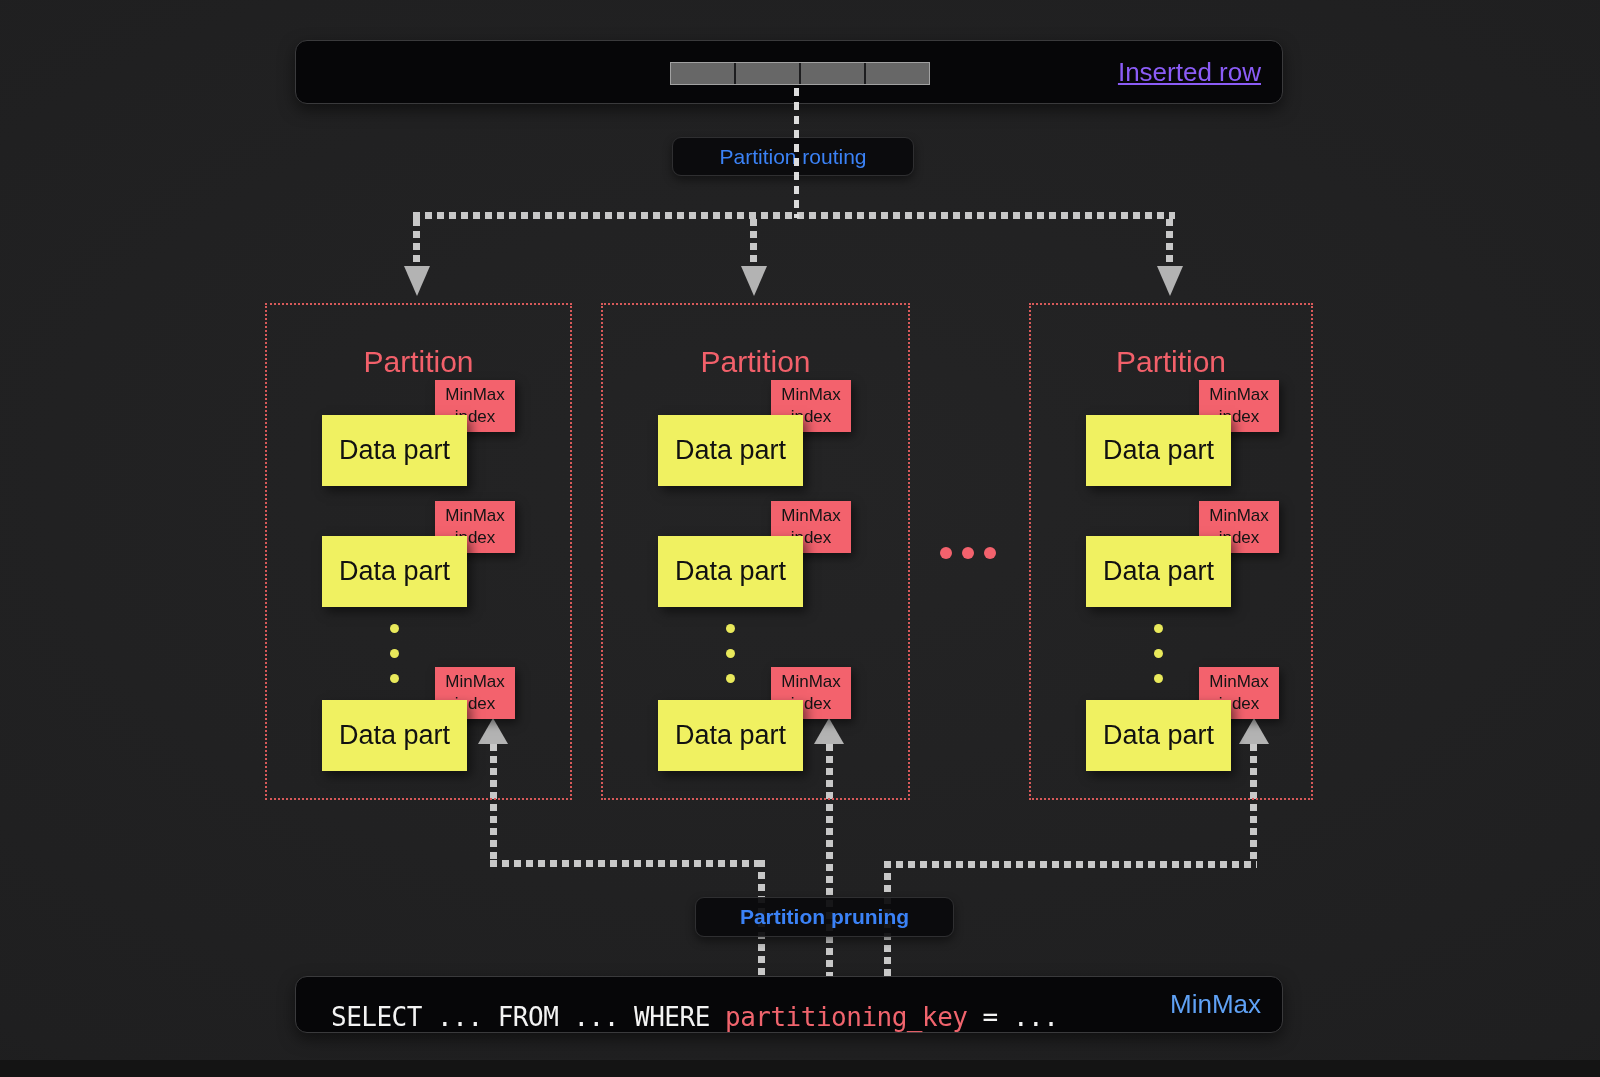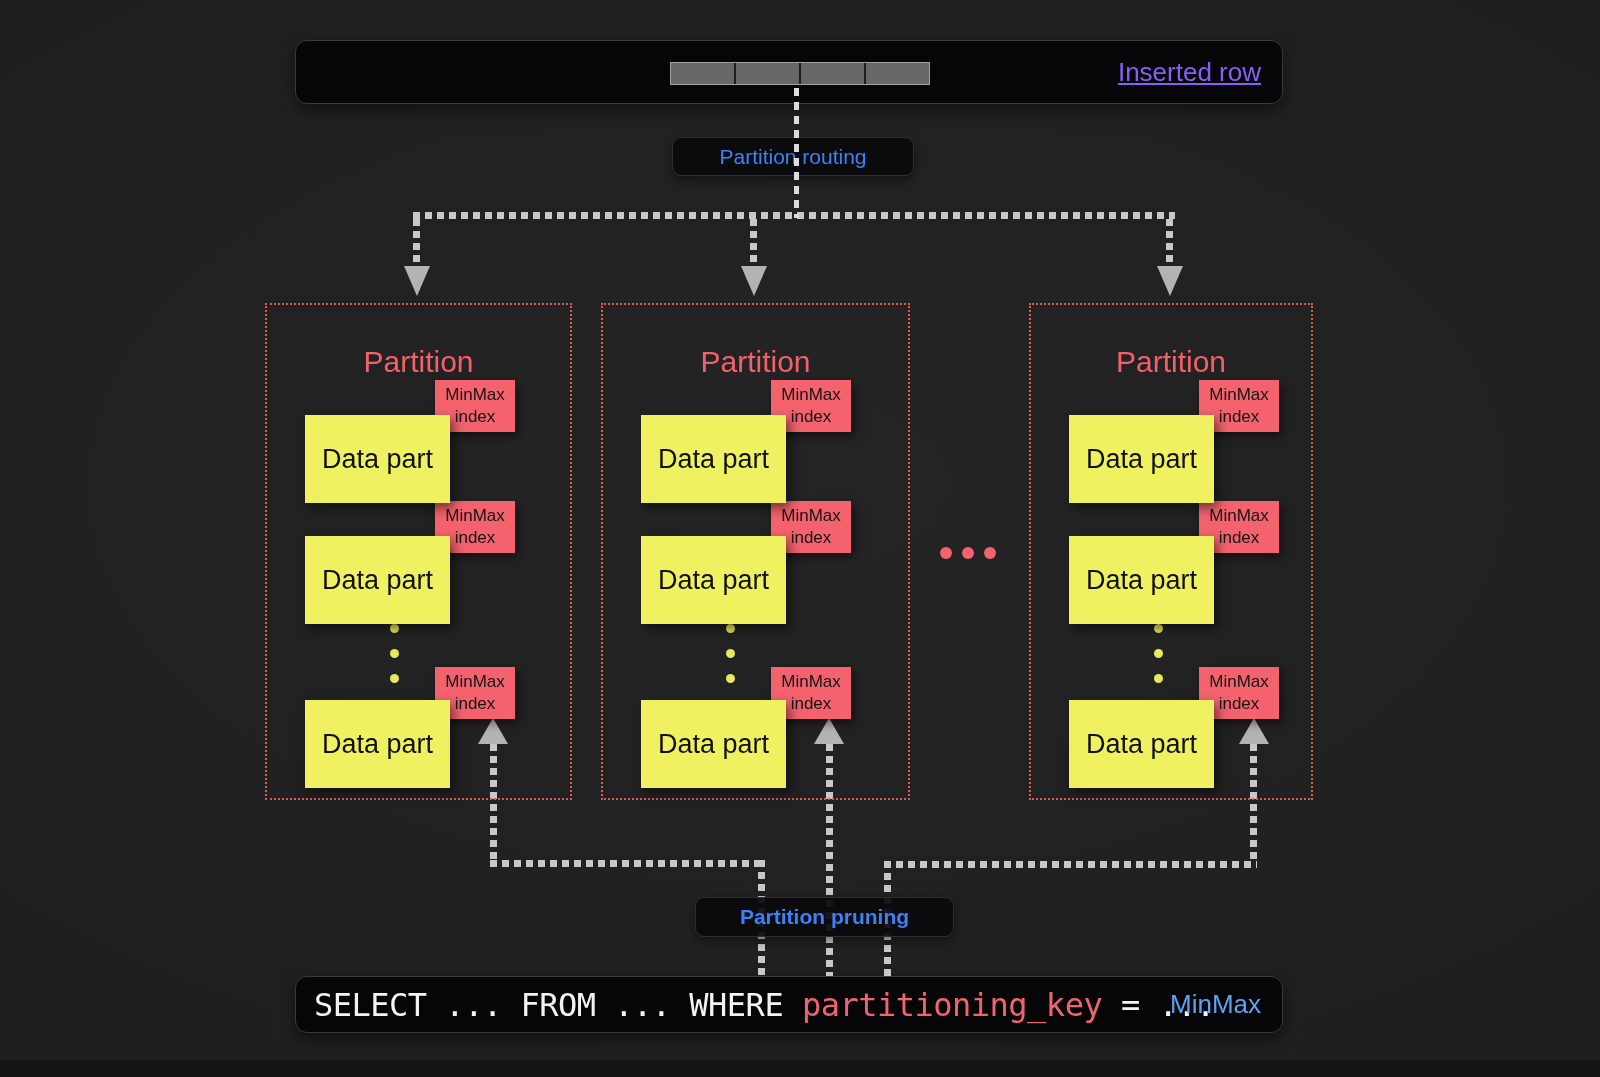--- a/index.html
+++ b/index.html
@@ -33,35 +33,35 @@
   .dash-v{position:absolute;width:5px;z-index:6;
     background-image:repeating-linear-gradient(to bottom,#dcdcdc 0,#dcdcdc 8px,transparent 8px,transparent 14px);}
   .arrow-down{position:absolute;width:0;height:0;z-index:2;
     border-left:13px solid transparent;border-right:13px solid transparent;border-top:30px solid #b3b3b3;}
   .arrow-up{position:absolute;width:0;height:0;z-index:2;
     border-left:15px solid transparent;border-right:15px solid transparent;border-bottom:26px solid #b3b3b3;}
   
   .partition{position:absolute;top:303px;height:493px;border:2px dotted #d85a5a;z-index:3;}
   .partition-title{position:absolute;top:8px;left:0;width:100%;text-align:center;color:#f2606a;font-size:30px;margin-top:32px;}
   .datapart{
-    position:absolute;left:38px;width:145px;height:88px;background:#f0f161;color:#111;
+    position:absolute;left:55px;width:145px;height:71px;background:#f0f161;color:#111;
     font-size:27px;display:flex;align-items:center;justify-content:center;z-index:2;
     box-shadow:4px 5px 10px rgba(0,0,0,.5);
   }
   .minmax{
     position:absolute;left:168px;width:80px;height:52px;background:#f3626d;color:#141414;
     font-size:17px;line-height:1.3;text-align:center;display:flex;align-items:center;justify-content:center;
     z-index:1;box-shadow:3px 4px 9px rgba(0,0,0,.5);padding:0 4px;box-sizing:border-box;
   }
   .ydot{position:absolute;left:123px;width:9px;height:9px;border-radius:50%;background:#e9e95b;}
   .pdot{position:absolute;width:12px;height:12px;border-radius:50%;background:#f3626d;}
   
   .sql{
-    position:absolute;left:18px;top:0;height:100%;display:flex;align-items:center;
-    font-family:"DejaVu Sans Mono", monospace;font-size:32px;color:#f3f3f3;letter-spacing:-0.5px;white-space:pre;
+    position:absolute;left:35px;top:0;height:100%;display:flex;align-items:flex-end;
+    font-family:"DejaVu Sans Mono", monospace;font-size:26px;color:#f3f3f3;letter-spacing:-0.5px;white-space:pre;
   }
   .sql .key{color:#f0646d;}
   .bottom-strip{position:absolute;left:0;top:1060px;width:1600px;height:17px;background:#141414;}
 </style>
 </head>
 <body>
 
 <div id="stage">
 
   <div class="bar" style="left:295px;top:40px;width:986px;height:62px;">

